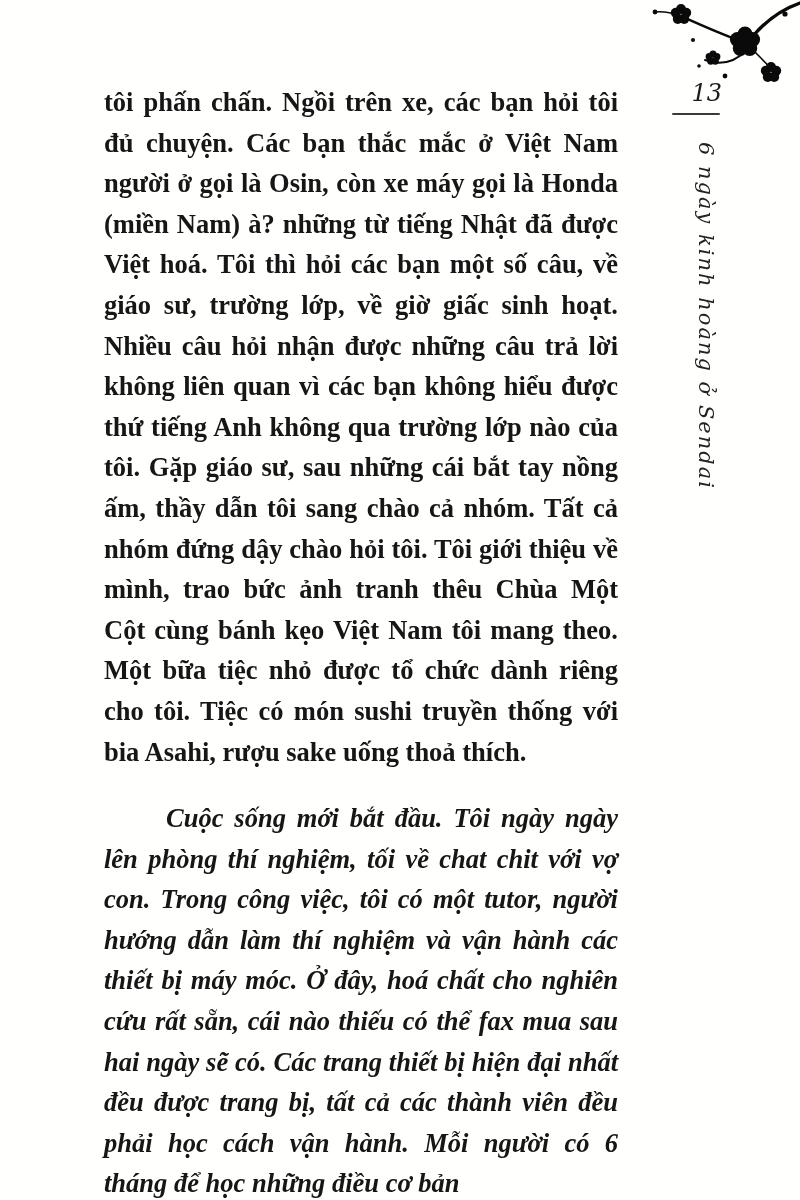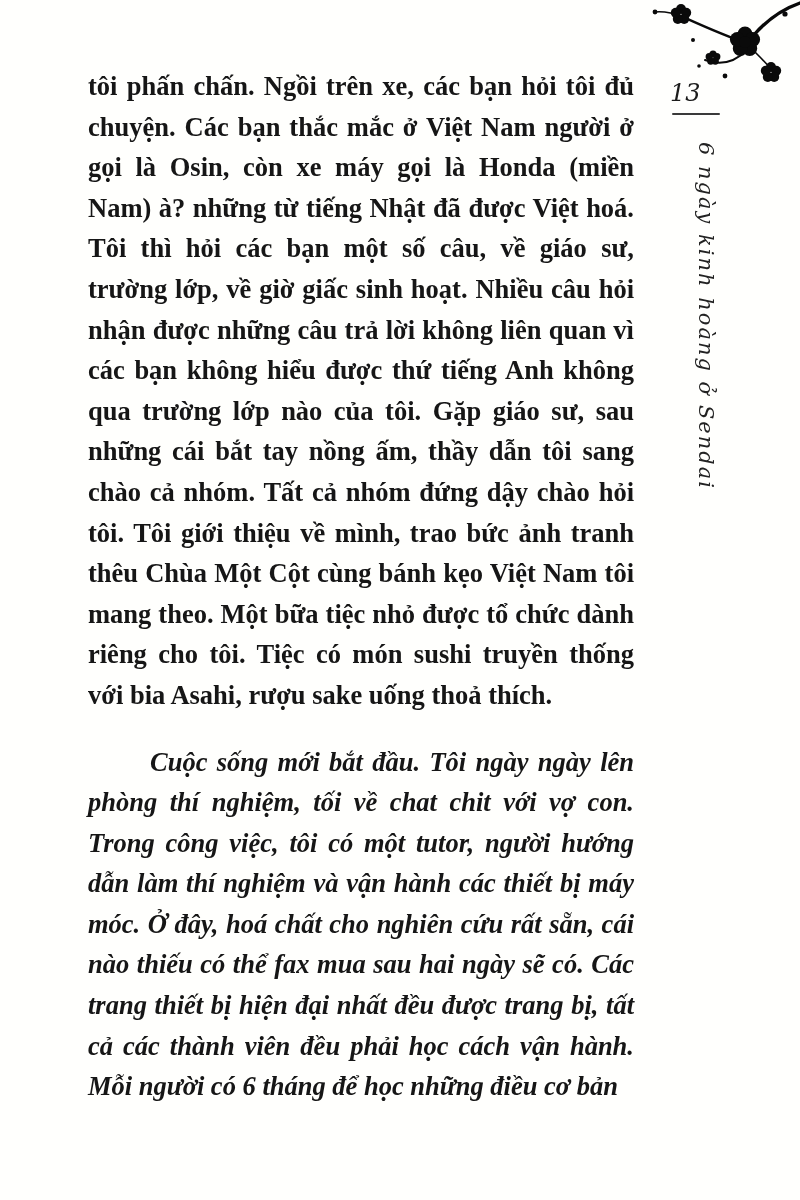--- a/index.html
+++ b/index.html
@@ -25,21 +25,21 @@
     width: 175px;
     height: 115px;
   }
 
   
   .folio {
     position: absolute;
     top: 80px;
     right: 78px;
     width: 52px;
-    text-align: left;
+    text-align: right;
   }
   .folio-number {
     font-family: "DejaVu Serif", serif;
     font-style: italic;
     font-size: 24px;
     color: #1c1c1c;
     line-height: 1.1;
   }
   .folio-rule {
     margin: 7px auto 0 auto;
@@ -70,21 +70,21 @@
     left: 88px;
     top: 66px;
     width: 546px;
     color: #161616;
     font-size: 26.5px;
     line-height: 40.6px;
     font-weight: 600;
     text-align: justify;
   }
   .text-block p {
-    margin: 0;
+    margin: 16px;
   }
   .para-continued {
     text-indent: 0;
   }
   .para-indented {
     margin-top: 26px !important;
     text-indent: 62px;
     font-style: italic;
   }
 </style>

